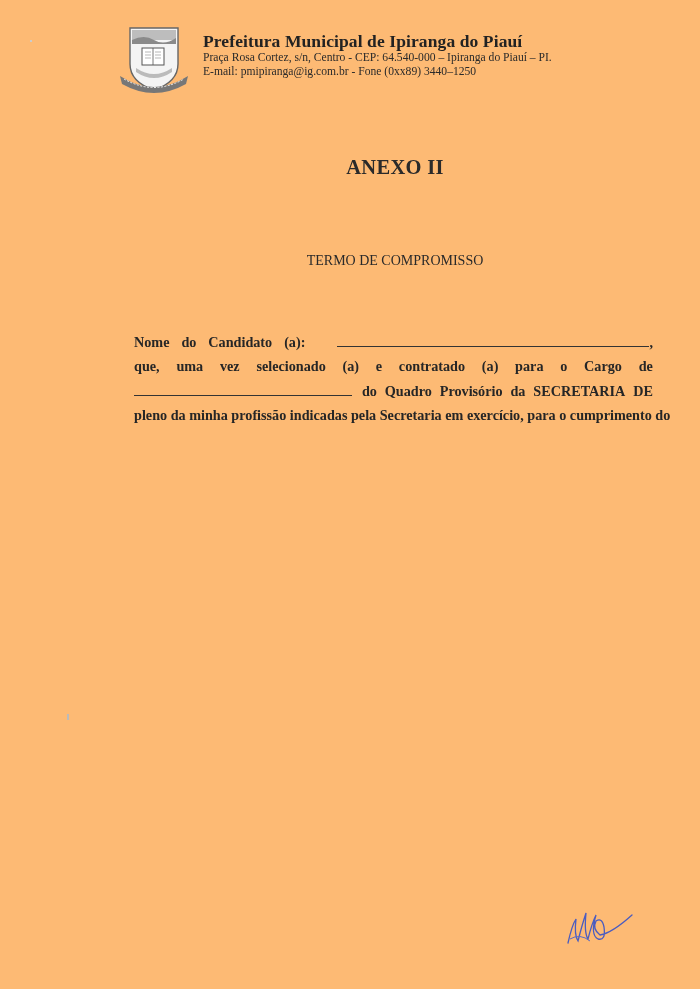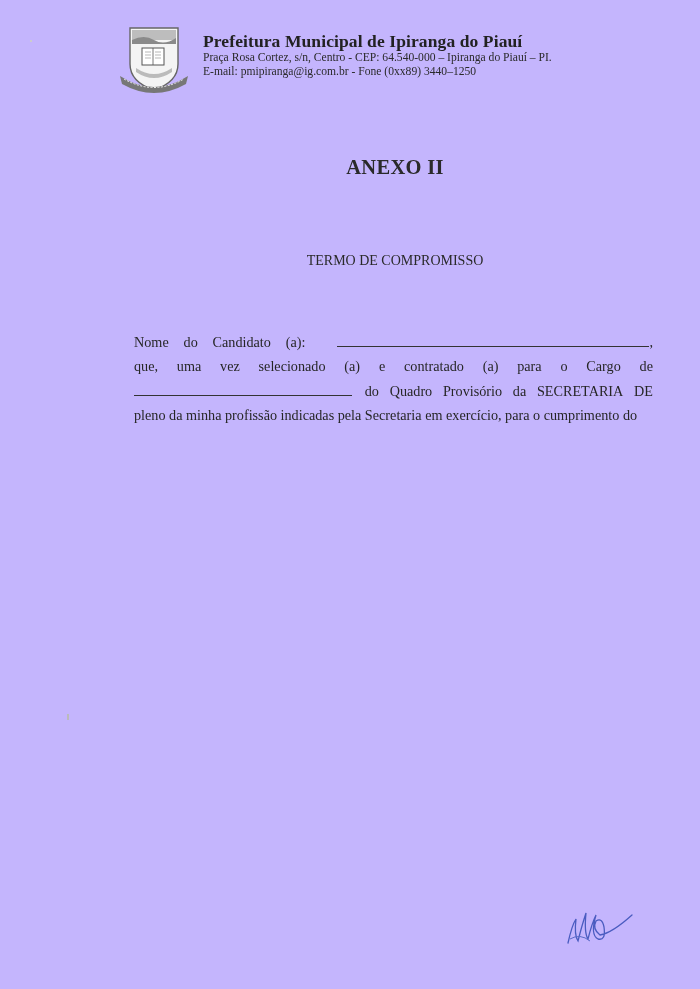--- a/index.html
+++ b/index.html
@@ -4,21 +4,21 @@
   <style>
     html, body { margin: 0; padding: 0; }
     body {
       width: 700px; height: 989px;
       background: #ffffff;
       position: relative;
       overflow: hidden;
       font-family: "Liberation Serif", "DejaVu Serif", serif;
       color: #1e1e1e;
     }
-    .page { position: absolute; inset: 0; background: #c4b5fd; }
+    .page { position: absolute; inset: 0; background: #fdba74; }
 
     
     .crest {
       position: absolute; left: 118px; top: 24px;
       width: 72px; height: 72px;
     }
     .header-text { position: absolute; left: 203px; top: 31px; }
     .org-name {
       font-size: 17.5px; font-weight: bold; line-height: 20px;
       color: #222; letter-spacing: 0.1px;
@@ -34,21 +34,21 @@
       text-align: center; font-weight: bold; font-size: 20.5px;
       color: #2a2a2a; letter-spacing: 0.3px;
     }
     .doc-subtitle {
       position: absolute; left: 0; width: 790px; top: 253px;
       text-align: center; font-size: 14px; color: #2a2a2a;
     }
 
     .body-text {
       position: absolute; left: 134px; width: 519px; top: 330px;
-      font-size: 14.2px; line-height: 24.3px; color: #262626;
+      font-size: 14.2px; line-height: 24.3px; color: #262626; font-weight: bold;
     }
     .line { display: flex; justify-content: space-between; align-items: baseline; white-space: nowrap; }
     .line.left { justify-content: flex-start; }
     .blank {
       display: inline-block; border-bottom: 1px solid #333;
       height: 12px; vertical-align: baseline;
     }
     .blank-name { width: 312px; margin-left: 4px; }
     .blank-cargo { width: 218px; margin-right: 2px; }
     .nowrap-group { display: flex; align-items: baseline; }

